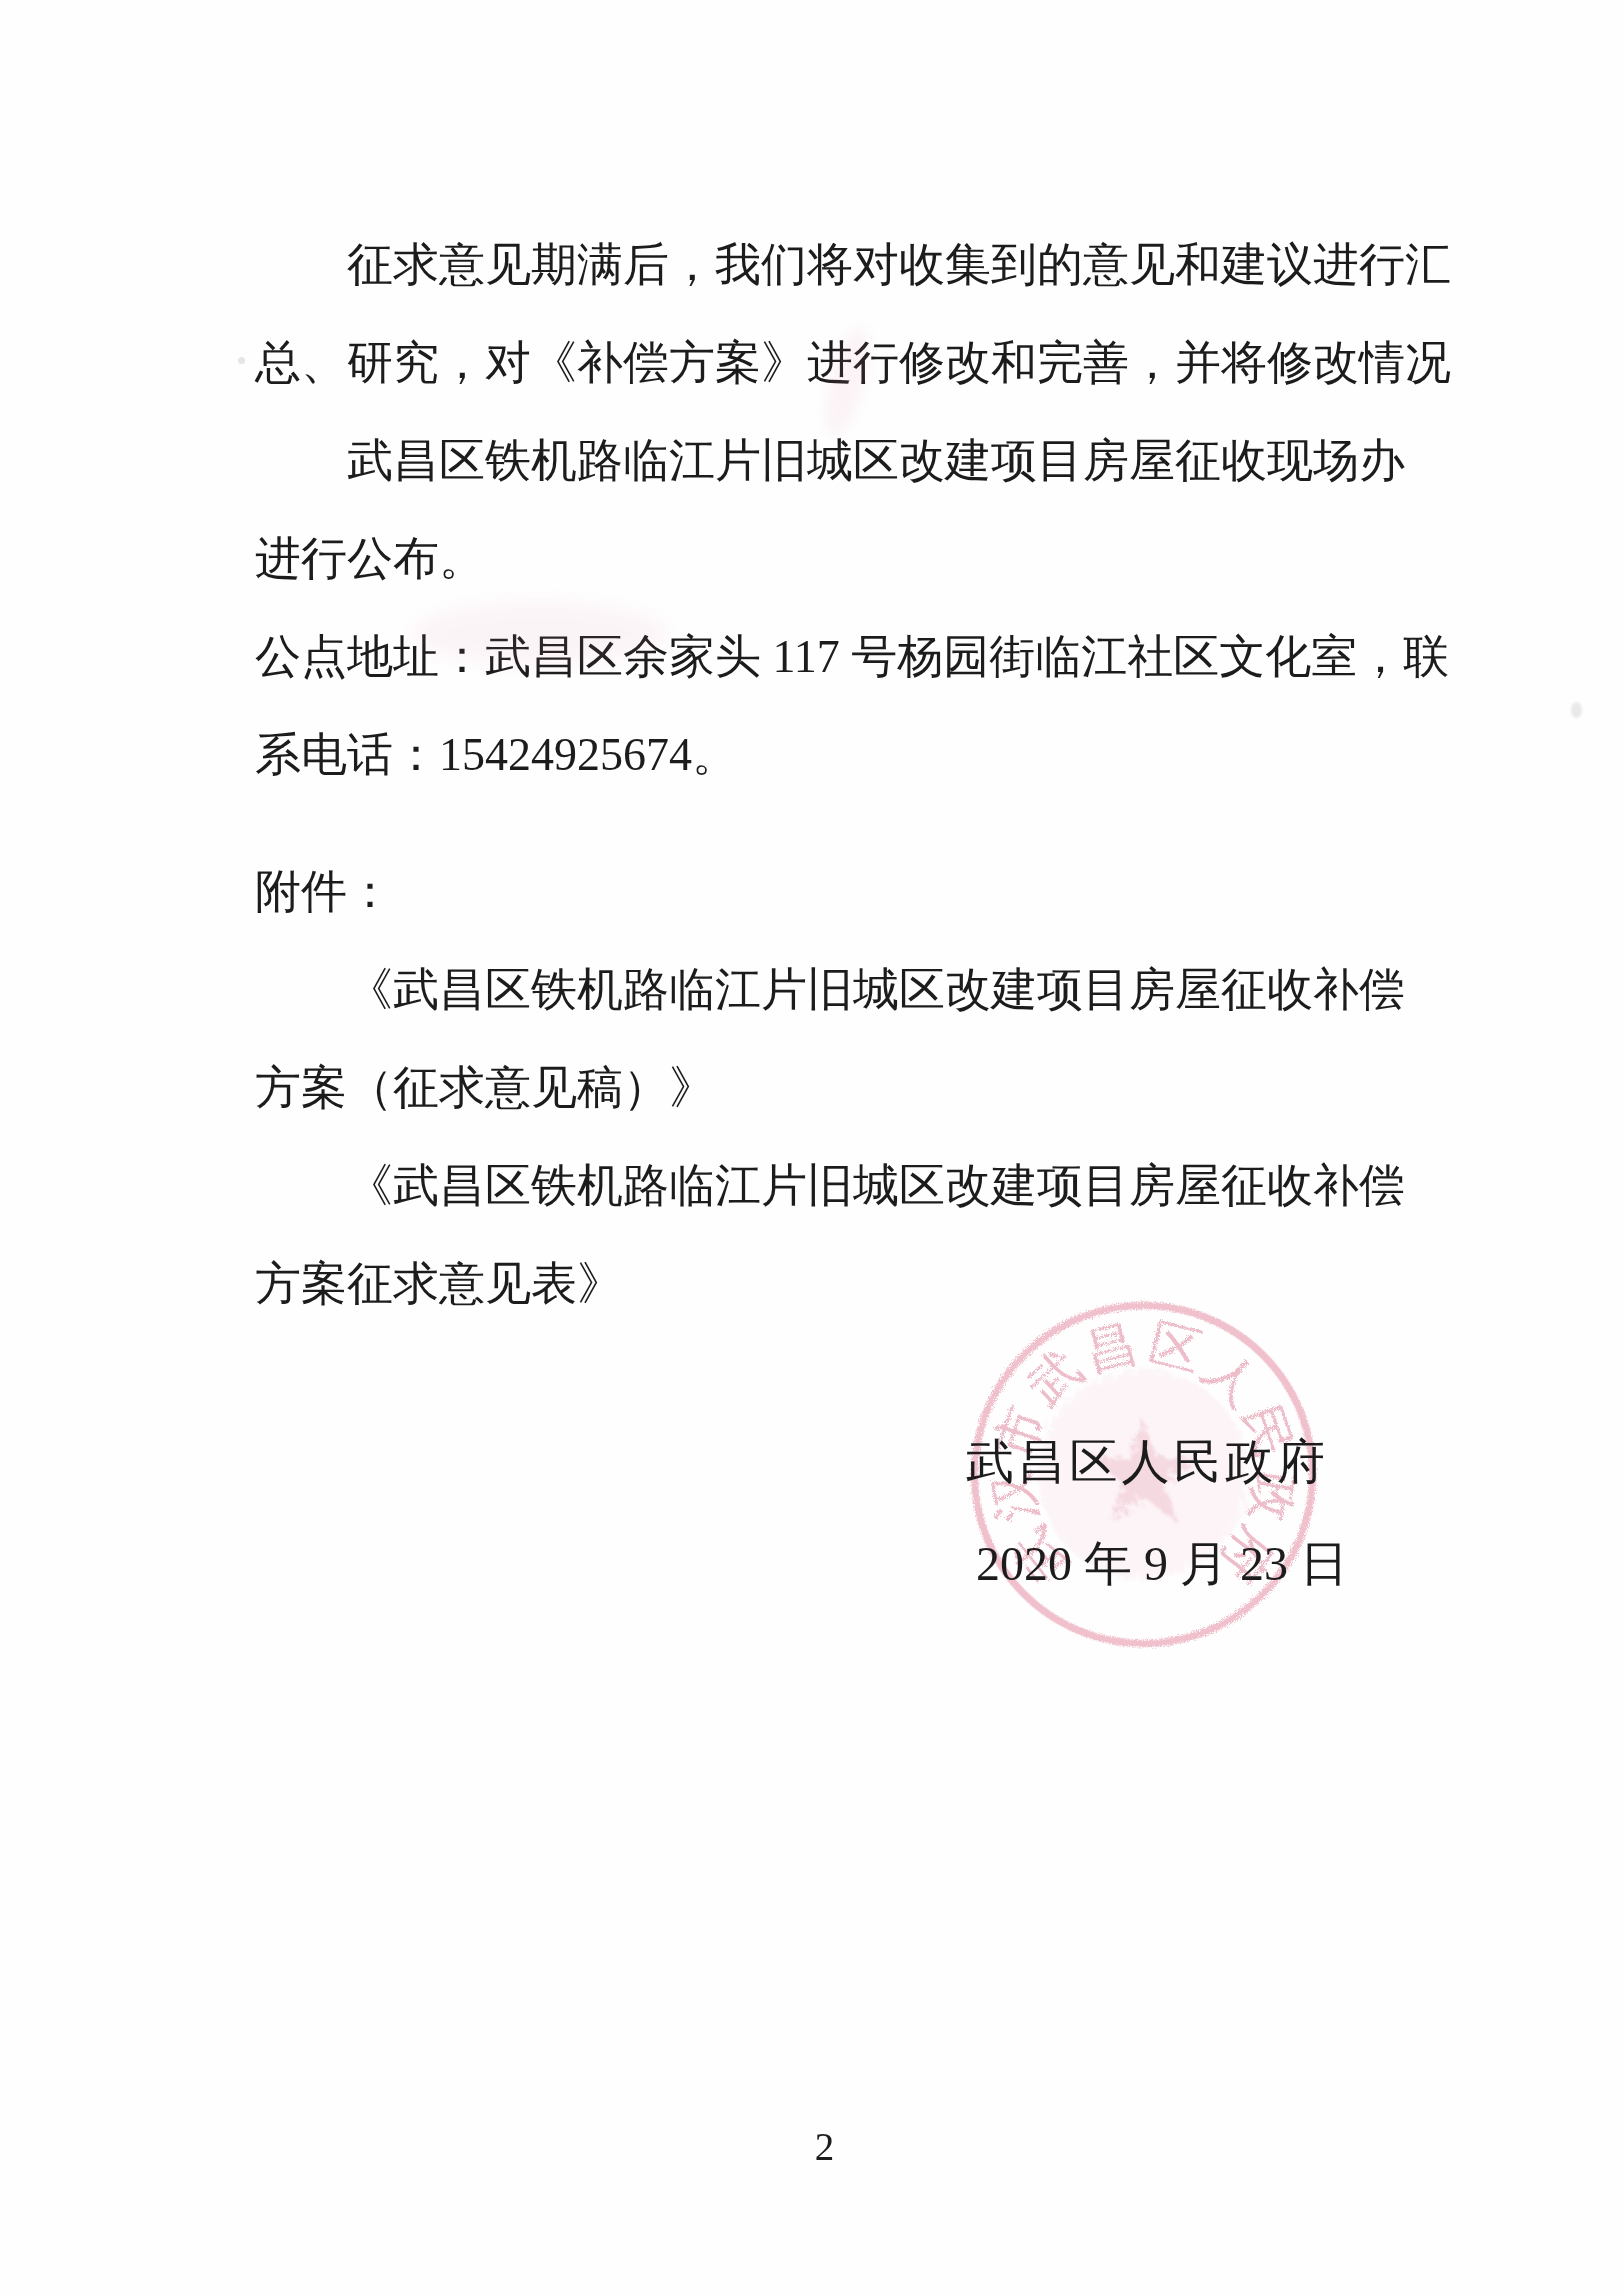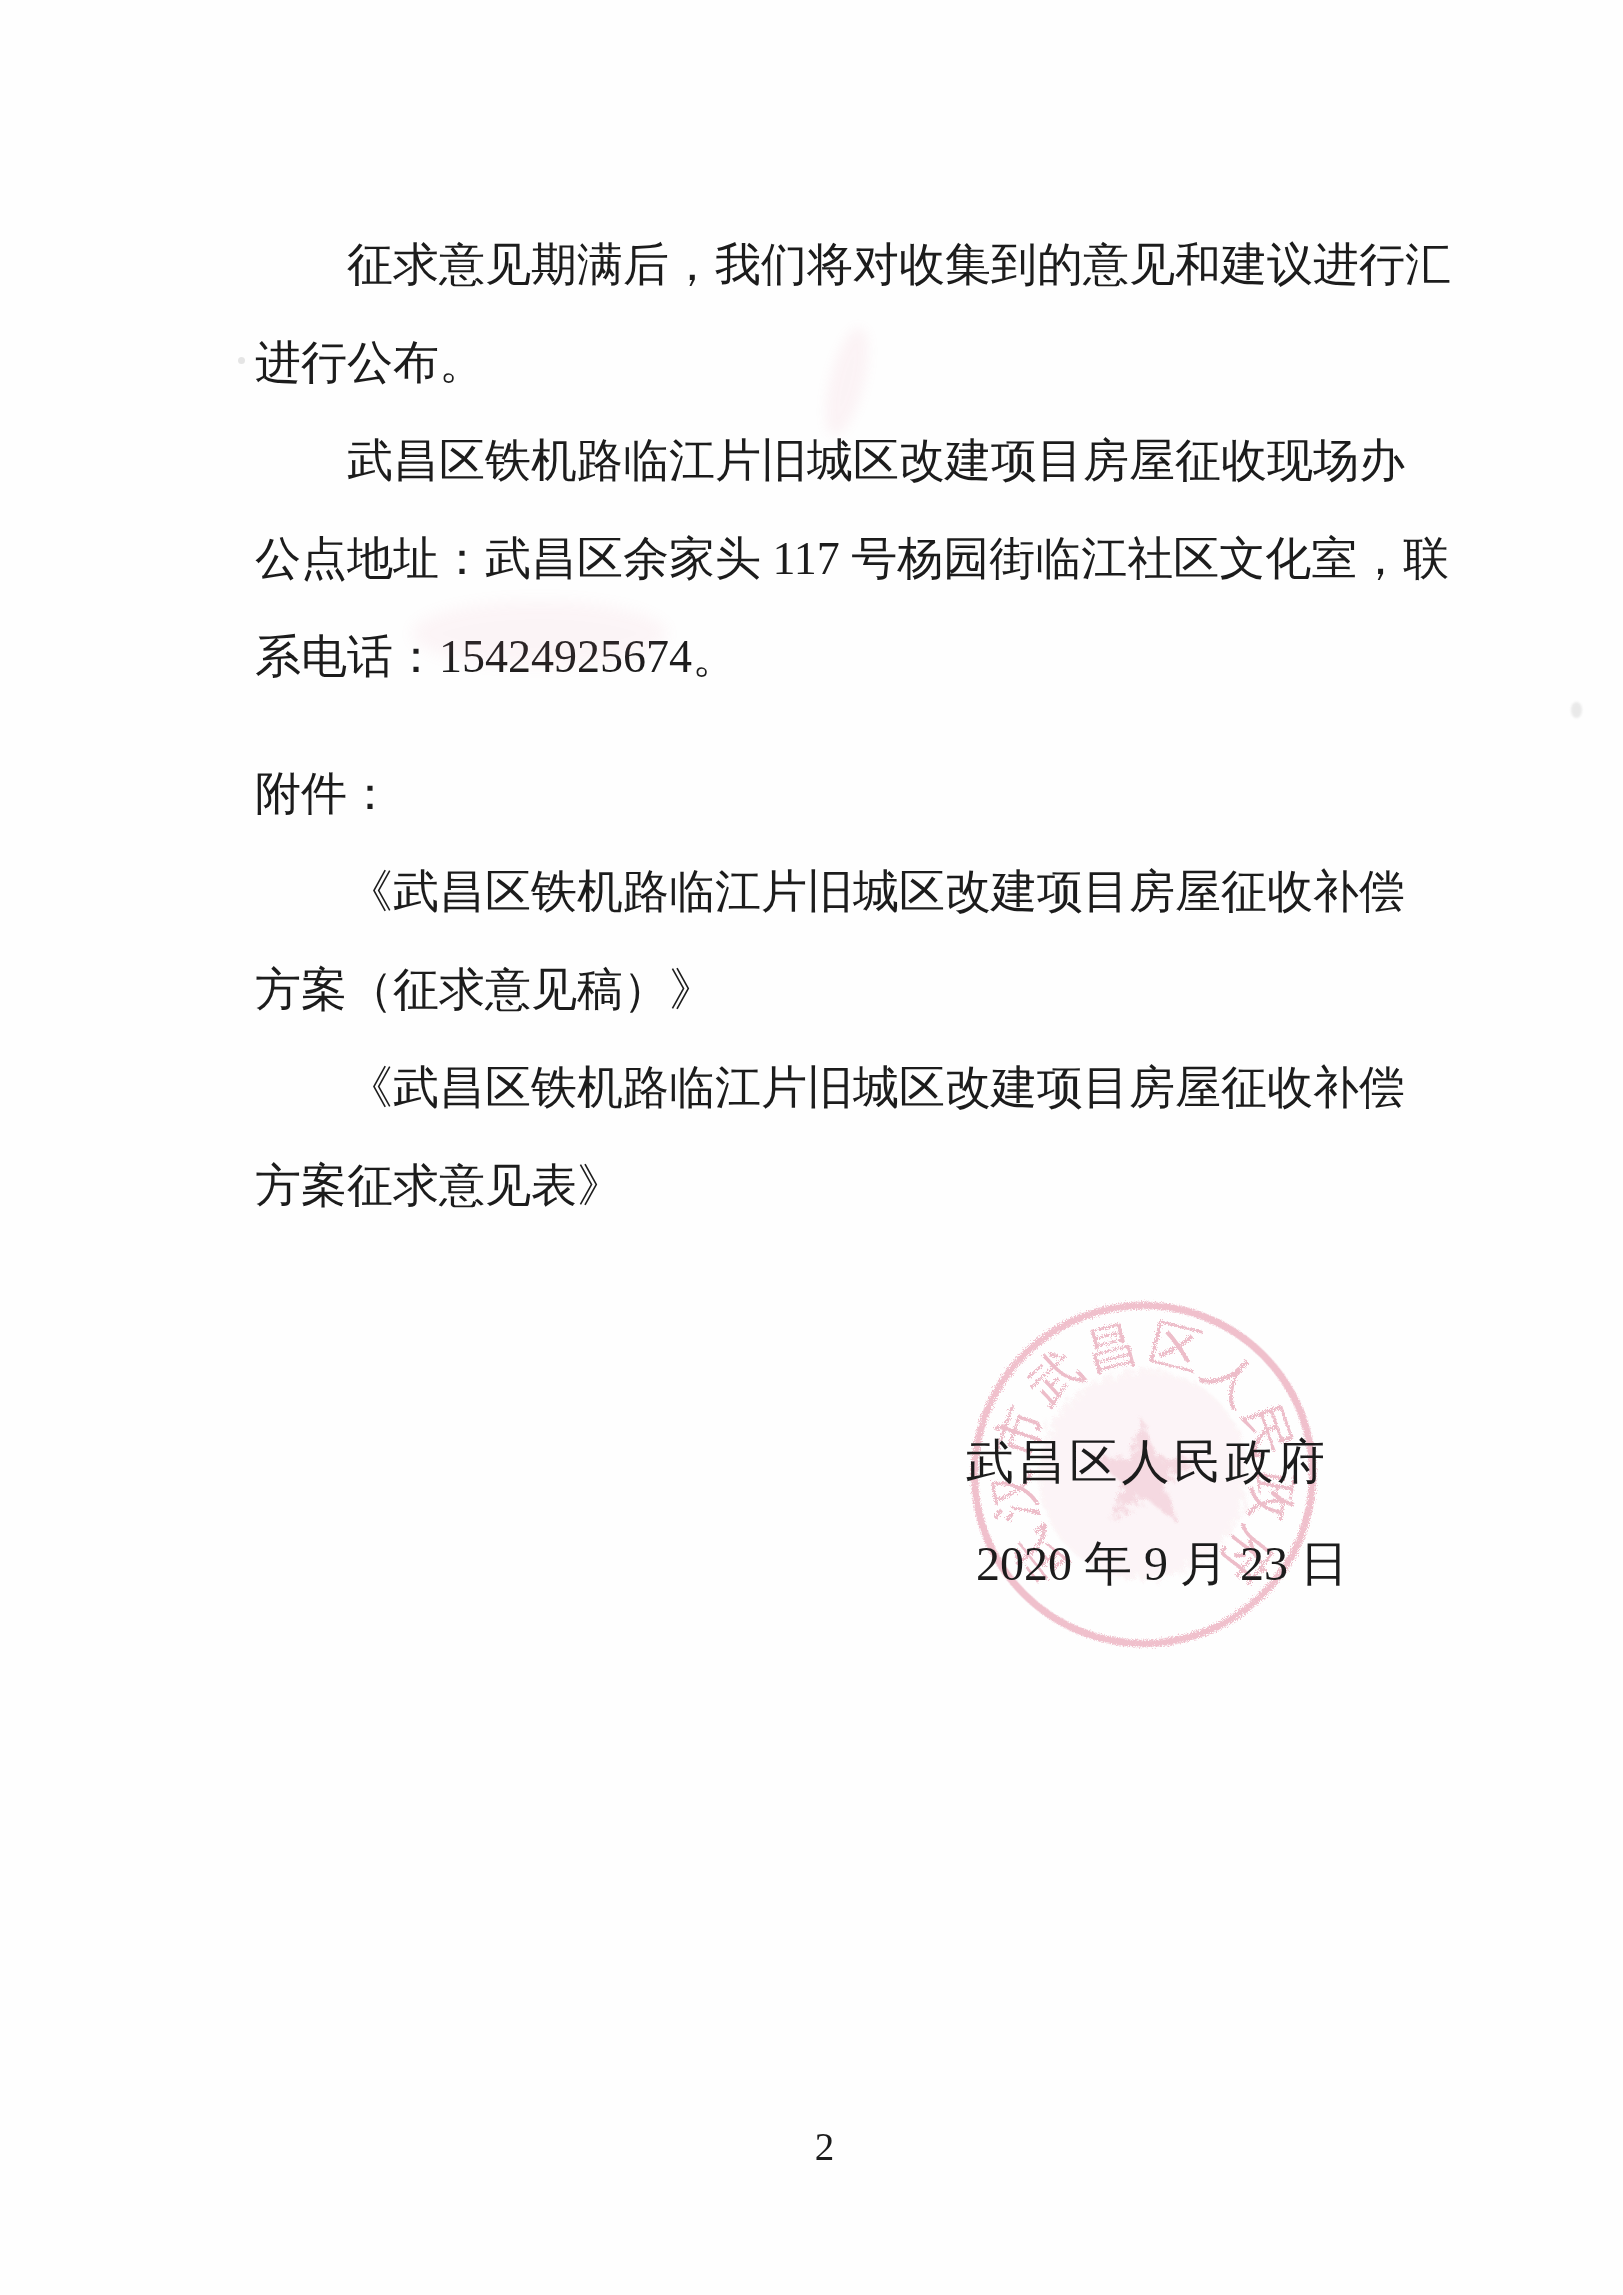--- a/index.html
+++ b/index.html
@@ -56,22 +56,23 @@
   .art-gray1{left:1571px;top:702px;width:10.5px;height:15.7px;background:#9a9a9a;opacity:.20;filter:blur(1.3px);}
   .art-gray2{left:238px;top:357px;width:7.2px;height:7.2px;background:#8f8f8f;opacity:.22;filter:blur(0.7px);}
 </style>
 </head>
 <body>
 
 <div class="page">
 
   <div class="textcol">
     <div class="line indent">征求意见期满后，我们将对收集到的意见和建议进行汇</div>
+    <div class="line">总、研究，对《补偿方案》进行修改和完善，并将修改情况</div>
+    <div class="line indent">武昌区铁机路临江片旧城区改建项目房屋征收现场办</div>
     <div class="line">进行公布。</div>
-    <div class="line indent">武昌区铁机路临江片旧城区改建项目房屋征收现场办</div>
     <div class="line">公点地址：武昌区余家头 117 号杨园街临江社区文化室，联</div>
     <div class="line">系电话：15424925674。</div>
 
     <div class="gap"></div>
 
     <div class="line">附件：</div>
     <div class="line indent">《武昌区铁机路临江片旧城区改建项目房屋征收补偿</div>
     <div class="line">方案（征求意见稿）》</div>
     <div class="line indent">《武昌区铁机路临江片旧城区改建项目房屋征收补偿</div>
     <div class="line">方案征求意见表》</div>

